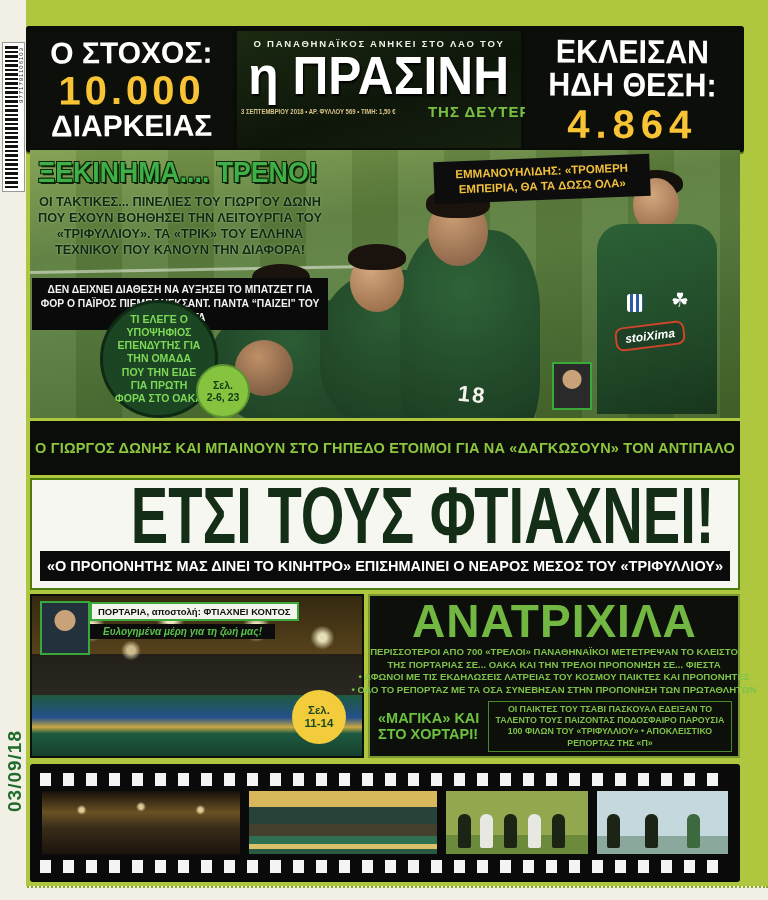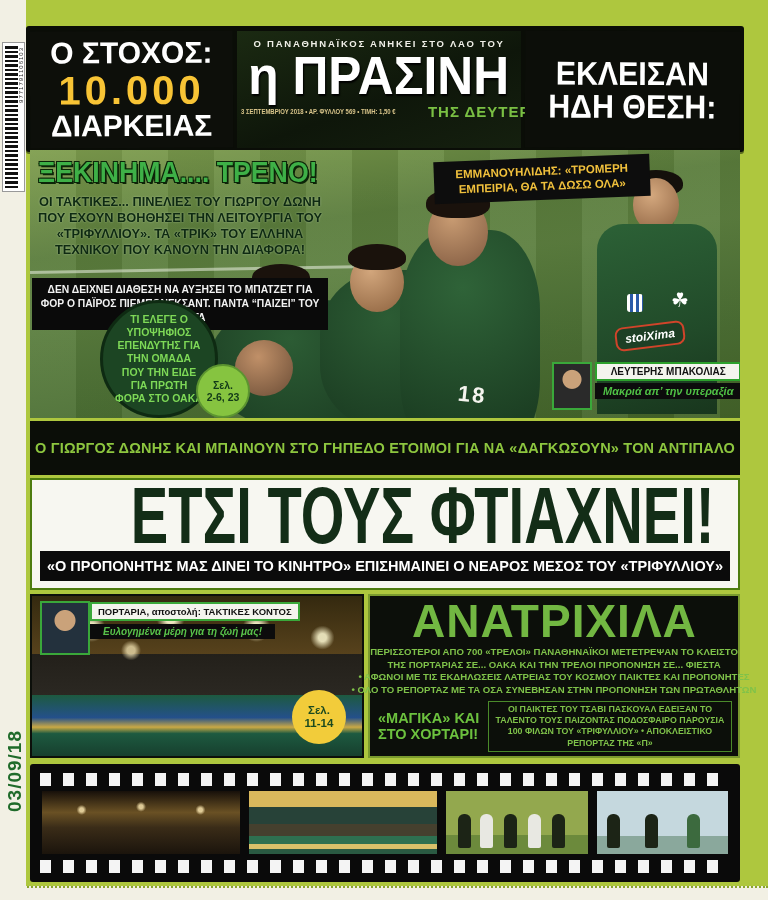--- a/index.html
+++ b/index.html
@@ -191,20 +191,21 @@
     <div class="paper-title">η ΠΡΑΣΙΝΗ</div>
     <div class="mast-bottom">
       <span class="issue-info">3 ΣΕΠΤΕΜΒΡΙΟΥ 2018 • ΑΡ. ΦΥΛΛΟΥ 569 • ΤΙΜΗ: 1,50 €</span>
       <span class="edition">ΤΗΣ ΔΕΥΤΕΡΑΣ</span>
       <span class="slogan">Η ΕΦΗΜΕΡΙΔΑ ΟΛΩΝ ΤΩΝ ΠΑΝΑΘΗΝΑΪΚΩΝ</span>
     </div>
   </div>
   <div class="mast-right">
     <div class="r1">ΕΚΛΕΙΣΑΝ</div>
     <div class="r2">ΗΔΗ ΘΕΣΗ:</div>
+    <div class="r3">4.864</div>
   </div>
 
   <div class="hero">
     <div class="pitch-line"></div>
 
     <div class="cluster">
       <div class="blob b1"></div>
       <div class="blob b2"></div>
       <div class="blob b3"></div>
       <div class="head h1"></div>
@@ -231,40 +232,36 @@
     <div class="hero-lead">ΟΙ ΤΑΚΤΙΚΕΣ... ΠΙΝΕΛΙΕΣ ΤΟΥ ΓΙΩΡΓΟΥ ΔΩΝΗ ΠΟΥ ΕΧΟΥΝ ΒΟΗΘΗΣΕΙ ΤΗΝ ΛΕΙΤΟΥΡΓΙΑ ΤΟΥ «ΤΡΙΦΥΛΛΙΟΥ». ΤΑ «ΤΡΙΚ» ΤΟΥ ΕΛΛΗΝΑ ΤΕΧΝΙΚΟΥ ΠΟΥ ΚΑΝΟΥΝ ΤΗΝ ΔΙΑΦΟΡΑ!</div>
     <div class="hero-blackbar">ΔΕΝ ΔΕΙΧΝΕΙ ΔΙΑΘΕΣΗ ΝΑ ΑΥΞΗΣΕΙ ΤΟ ΜΠΑΤΖΕΤ ΓΙΑ ΦΟΡ Ο ΠΑΪΡΟΣ ΠΙΕΜΠΟΝΓΚΣΑΝΤ. ΠΑΝΤΑ “ΠΑΙΖΕΙ” ΤΟΥ ΜΑΚΕΝΤΑ</div>
     <div class="invest-circle">ΤΙ ΕΛΕΓΕ Ο ΥΠΟΨΗΦΙΟΣ ΕΠΕΝΔΥΤΗΣ ΓΙΑ ΤΗΝ ΟΜΑΔΑ ΠΟΥ ΤΗΝ ΕΙΔΕ ΓΙΑ ΠΡΩΤΗ ΦΟΡΑ ΣΤΟ ΟΑΚΑ</div>
     <div class="pages-badge-1">
       <span>Σελ.</span>
       <span>2-6, 23</span>
     </div>
     <div class="quote-box">ΕΜΜΑΝΟΥΗΛΙΔΗΣ: «ΤΡΟΜΕΡΗ ΕΜΠΕΙΡΙΑ, ΘΑ ΤΑ ΔΩΣΩ ΟΛΑ»</div>
     <div class="bakolias">
       <div class="bak-photo"></div>
-      <div class="bak-col">
-        <div class="bak-name">ΛΕΥΤΕΡΗΣ ΜΠΑΚΟΛΙΑΣ</div>
-        <div class="bak-sub">Μακριά απ’ την υπεραξία</div>
-      </div>
     </div>
   </div>
 
   <div class="teaser">
     <div>Ο ΓΙΩΡΓΟΣ ΔΩΝΗΣ ΚΑΙ ΜΠΑΙΝΟΥΝ ΣΤΟ ΓΗΠΕΔΟ ΕΤΟΙΜΟΙ ΓΙΑ ΝΑ «ΔΑΓΚΩΣΟΥΝ» ΤΟΝ ΑΝΤΙΠΑΛΟ</div>
   </div>
 
   <div class="headline-panel">
     <div class="main-title">ΕΤΣΙ ΤΟΥΣ ΦΤΙΑΧΝΕΙ!</div>
     <div class="sub-bar">«Ο ΠΡΟΠΟΝΗΤΗΣ ΜΑΣ ΔΙΝΕΙ ΤΟ ΚΙΝΗΤΡΟ» ΕΠΙΣΗΜΑΙΝΕΙ Ο ΝΕΑΡΟΣ ΜΕΣΟΣ ΤΟΥ «ΤΡΙΦΥΛΛΙΟΥ»</div>
   </div>
 
   <div class="gym">
     <div class="reporter"></div>
     <div class="gym-caption">
-      <div class="cap1">ΠΟΡΤΑΡΙΑ, αποστολή: ΤΑΚΤΙΚΕΣ ΚΟΝΤΟΣ</div>
+      <div class="cap1">ΠΟΡΤΑΡΙΑ, αποστολή: ΦΤΙΑΧΝΕΙ ΚΟΝΤΟΣ</div>
       <div class="cap2">Ευλογημένα μέρη για τη ζωή μας!</div>
     </div>
     <div class="pages-badge-2">
       <span>Σελ.</span>
       <span>11-14</span>
     </div>
   </div>
 
   <div class="anx">
     <div class="anx-title">ΑΝΑΤΡΙΧΙΛΑ</div>

